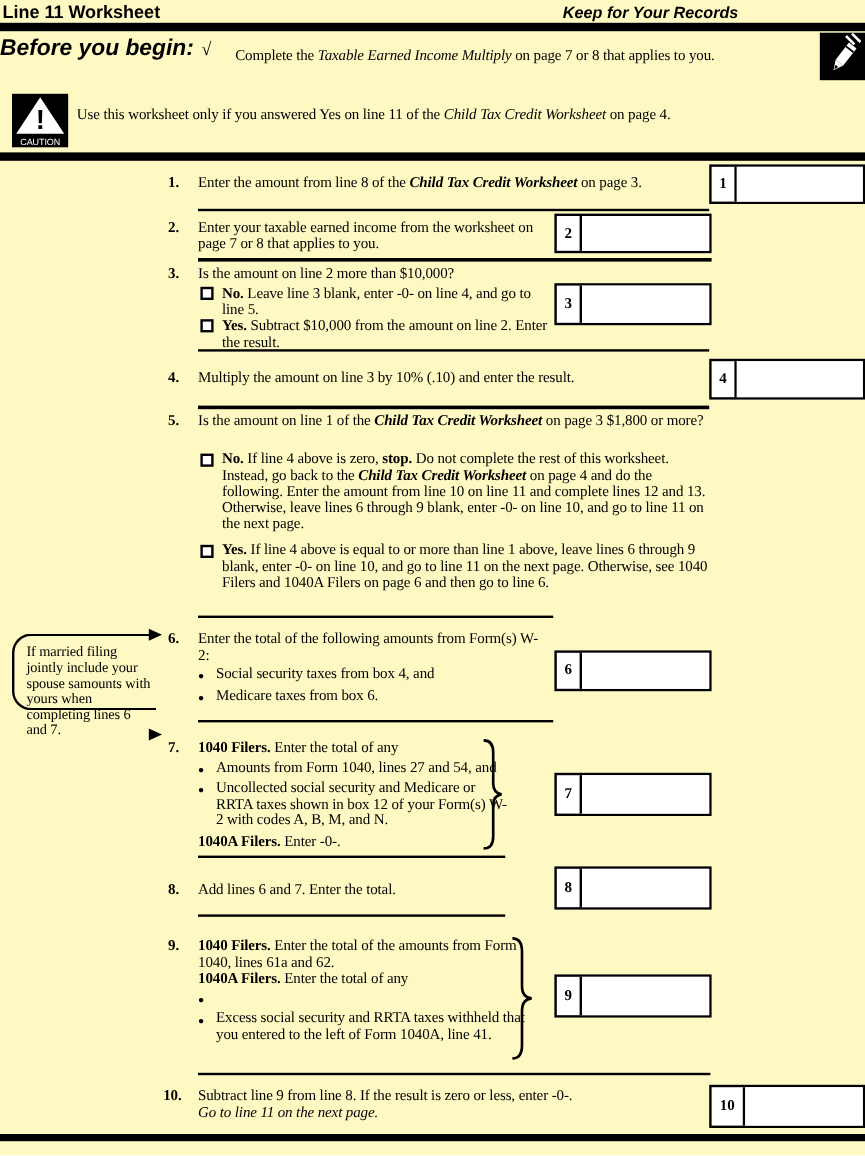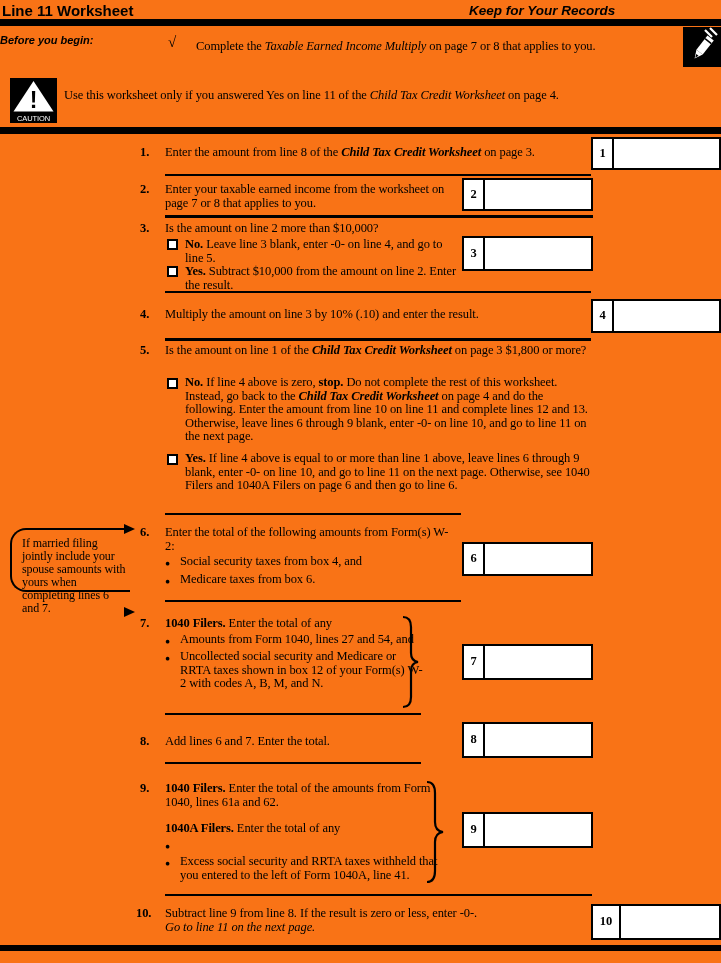--- a/index.html
+++ b/index.html
@@ -1,47 +1,47 @@
 <!DOCTYPE html>
 <html><head>
 <meta charset="utf-8">
 <style>
   * { margin:0; padding:0; box-sizing:border-box; }
   html,body { background:#fff; }
   #page {
-    position:relative; width:721px; height:963px; background:#f97316; color:#000;
+    position:relative; width:721px; height:963px; background:#fef9c3; color:#000;
     font-family:"Liberation Serif", serif; font-size:12.5px; line-height:13.5px;
     letter-spacing:-0.1px; overflow:hidden;
   }
   .abs { position:absolute; }
   .bar { position:absolute; left:0; width:721px; background:#000; }
   .sep { position:absolute; background:#000; height:2px; }
   .sans { font-family:"Liberation Sans", sans-serif; letter-spacing:0; }
   .title { font-weight:bold; font-size:15px; line-height:17px; }
   .keep { font-weight:bold; font-style:italic; font-size:13.5px; text-align:left; }
-  .beforelabel { font-weight:bold; font-style:italic; font-size:11px; }
+  .beforelabel { font-weight:bold; font-style:italic; font-size:19px; }
   .itemnum { font-weight:bold; }
   .seg-b { font-weight:bold; }
   .seg-i { font-style:italic; }
   .seg-bi { font-weight:bold; font-style:italic; }
   .ebox { position:absolute; border:2.5px solid #000; display:flex; background:#fff; }
   .ebox .n { width:21px; flex:none; border-right:2.5px solid #000; display:flex;
              align-items:center; justify-content:center; font-weight:bold; }
   .ebox .n10 { width:28px; }
   .ebox .f { flex:1; background:#fff; }
   .cb { position:absolute; width:11px; height:11px; border:2px solid #000; background:#fff; }
   .bullet-row { display:flex; margin-top:2px; }
   .bullet-row .dot { width:15px; flex:none; font-size:8.5px; padding-top:2px; }
   .arrowhead { position:absolute; width:0; height:0; border-top:5.5px solid transparent;
                border-bottom:5.5px solid transparent; border-left:11px solid #000; }
   .bubble { position:absolute; left:10px; top:528px; width:120px; height:64px;
             border:2.5px solid #000; border-right:none; border-radius:16px 0 0 16px; }
   .bubble .txt { padding:7px 2px 0 10px; font-size:12px; line-height:13px; }
   .mt4 { margin-top:4px; }
-  .mt5 { margin-top:13px; }
+  .mt5 { margin-top:0; }
 </style>
 </head>
 <body>
 
 <div id="page">
 
   <div class="abs sans title" style="left:2px; top:2px;">Line 11 Worksheet</div>
   <div class="abs sans keep" style="right:2px; top:4px; width:250px;">Keep for Your Records</div>
   <div class="bar" style="top:19px; height:7px;"></div>
 
@@ -146,20 +146,21 @@
   <div class="abs" style="left:165px; top:617px; width:258px;">
     <div><span class="seg-b">1040 Filers.</span><span> Enter the total of any</span></div>
     <div class="bullet-row">
       <span class="dot">●</span>
       <span>Amounts from Form 1040, lines 27 and 54, and</span>
     </div>
     <div class="bullet-row">
       <span class="dot">●</span>
       <span>Uncollected social security and Medicare or RRTA taxes shown in box 12 of your Form(s) W-2 with codes A, B, M, and N.</span>
     </div>
+    <div class="mt4"><span class="seg-b">1040A Filers.</span><span> Enter -0-.</span></div>
   </div>
   <div class="abs" style="left:400px; top:615px;">
     <svg width="22" height="94" viewBox="0 0 22 94">
       <path d="M3,2 Q11,2 11,12 L11,38 Q11,46 18,47 Q11,48 11,56 L11,82 Q11,92 3,92" fill="none" stroke="#000" stroke-width="2.2"></path>
     </svg>
   </div>
   <div class="ebox" style="left:462px; top:644px; width:131px; height:36px;">
     <div class="n">7</div>
     <div class="f"></div>
   </div>

